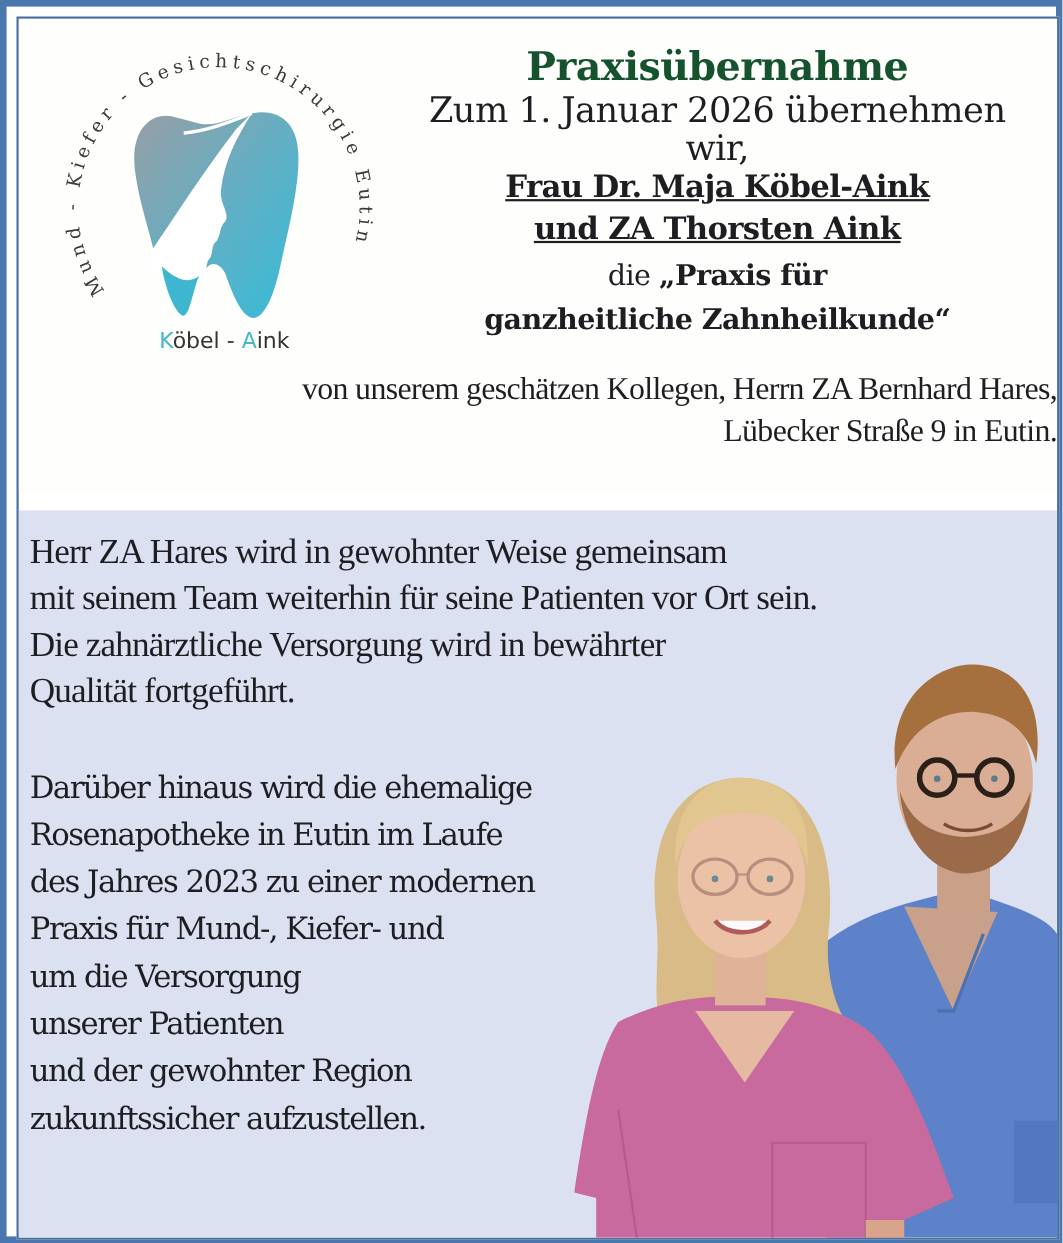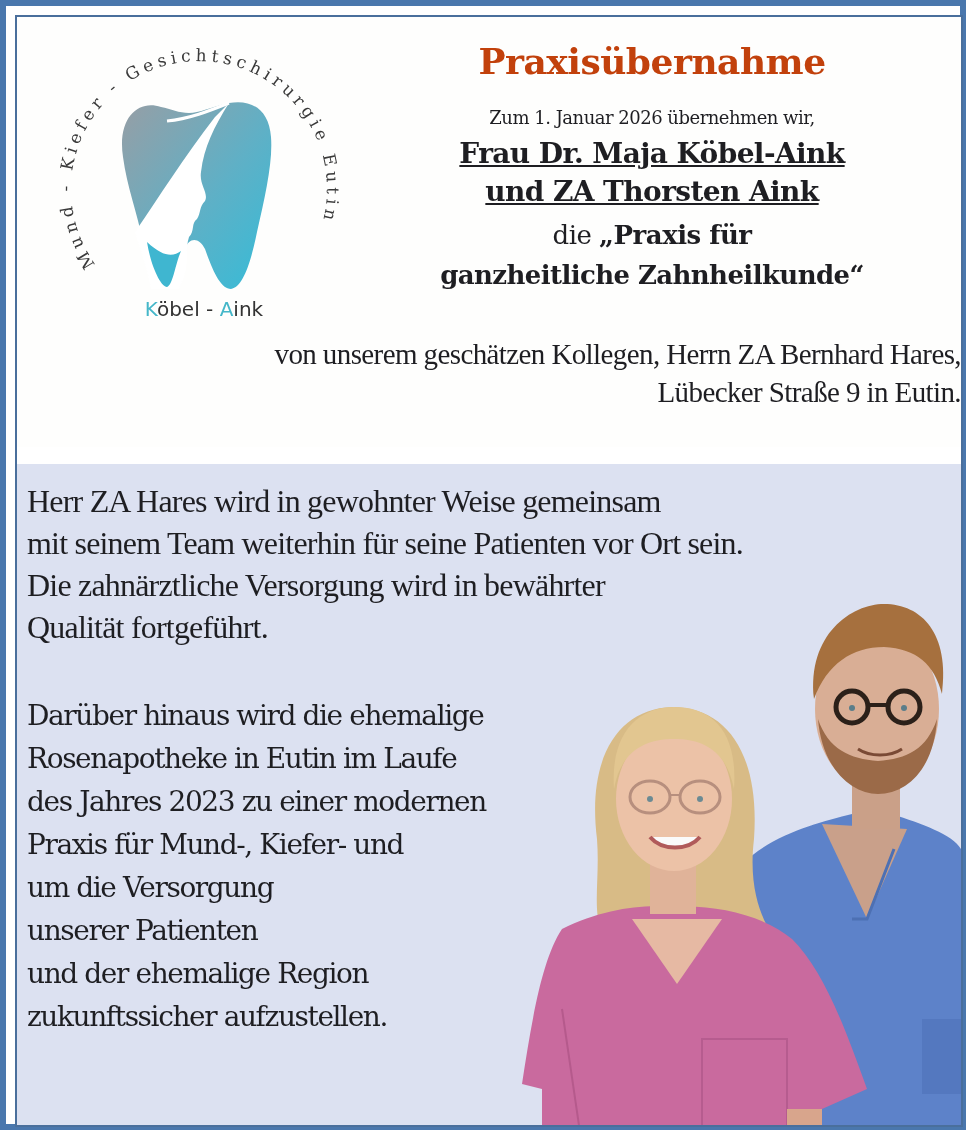--- a/index.html
+++ b/index.html
@@ -20,24 +20,24 @@
 
     
     .top-section { position: absolute; left: 0; top: 0; width: 944px; height: 430px; background: #fefefd; }
 
     .logo { position: absolute; left: 22px; top: 20px; width: 330px; height: 290px; }
     .logo svg { width: 100%; height: 100%; display: block; }
 
     .headline-block { position: absolute; left: 360px; top: 22px; width: 550px; text-align: center; }
     .title {
       font-family: "DejaVu Serif", "Liberation Serif", serif;
-      font-weight: bold; font-size: 36px; color: #c2410c; letter-spacing: -0.5px;
+      font-weight: bold; font-size: 36px; color: #14532d; letter-spacing: -0.5px;
       line-height: 44px;
     }
-    .intro-line { font-size: 18px; line-height: 34px; margin-top: 18px; letter-spacing: -0.5px; }
+    .intro-line { font-size: 32px; line-height: 34px; letter-spacing: -0.5px; }
     .names { font-weight: bold; font-size: 28px; line-height: 38px; letter-spacing: -0.6px; text-decoration: underline; }
     .practice-line { font-size: 26px; line-height: 40px; margin-top: 4px; letter-spacing: -0.5px; }
     .practice-line b { font-weight: bold; margin-top: 34px; }
     .practice-line2 { font-weight: bold; font-size: 26px; line-height: 40px; letter-spacing: -0.6px; }
 
     .from-block {
       position: absolute; left: 0; top: 318px; width: 944px; text-align: right;
       font-family: "Liberation Serif", "DejaVu Serif", serif;
       font-size: 29px; line-height: 38px; letter-spacing: -0.6px;
     }
@@ -183,19 +183,19 @@
         <div>Qualität fortgeführt.</div>
       </div>
 
       <div class="para para2">
         <div>Darüber hinaus wird die ehemalige</div>
         <div>Rosenapotheke in Eutin im Laufe</div>
         <div>des Jahres 2023 zu einer modernen</div>
         <div>Praxis für Mund-, Kiefer- und</div>
         <div>um die Versorgung</div>
         <div>unserer Patienten</div>
-        <div>und der ehemalige Region</div>
+        <div>und der gewohnter Region</div>
         <div>zukunftssicher aufzustellen.</div>
       </div>
     </section>
 
   </div>
 </div>
 
 </body></html>

